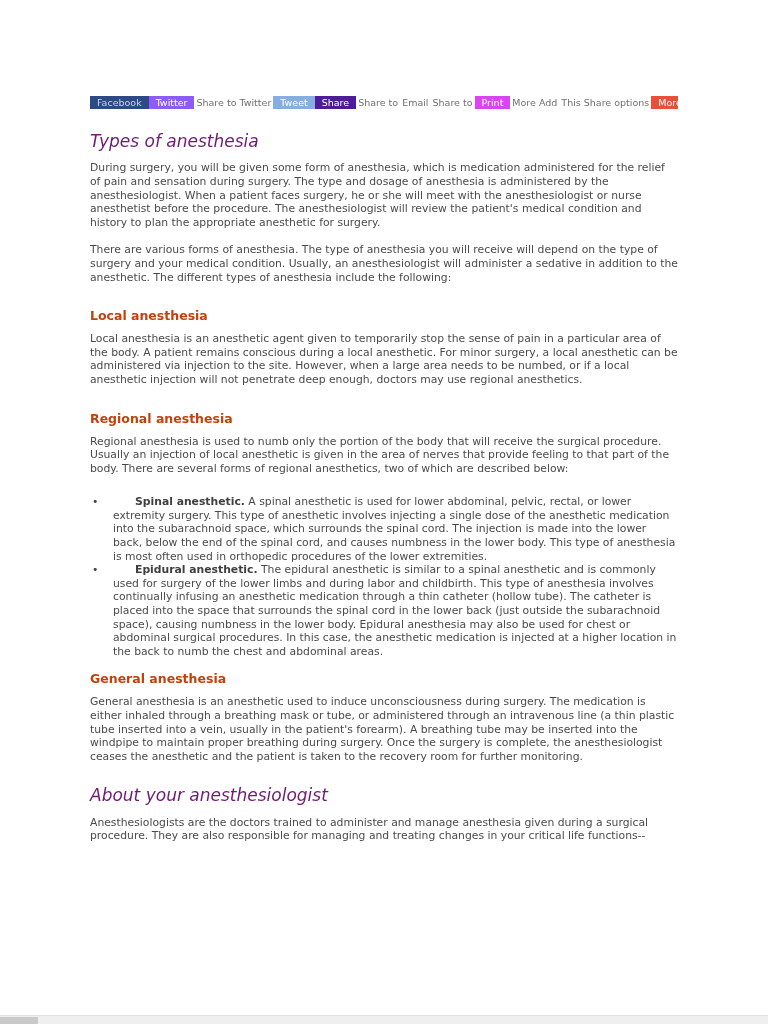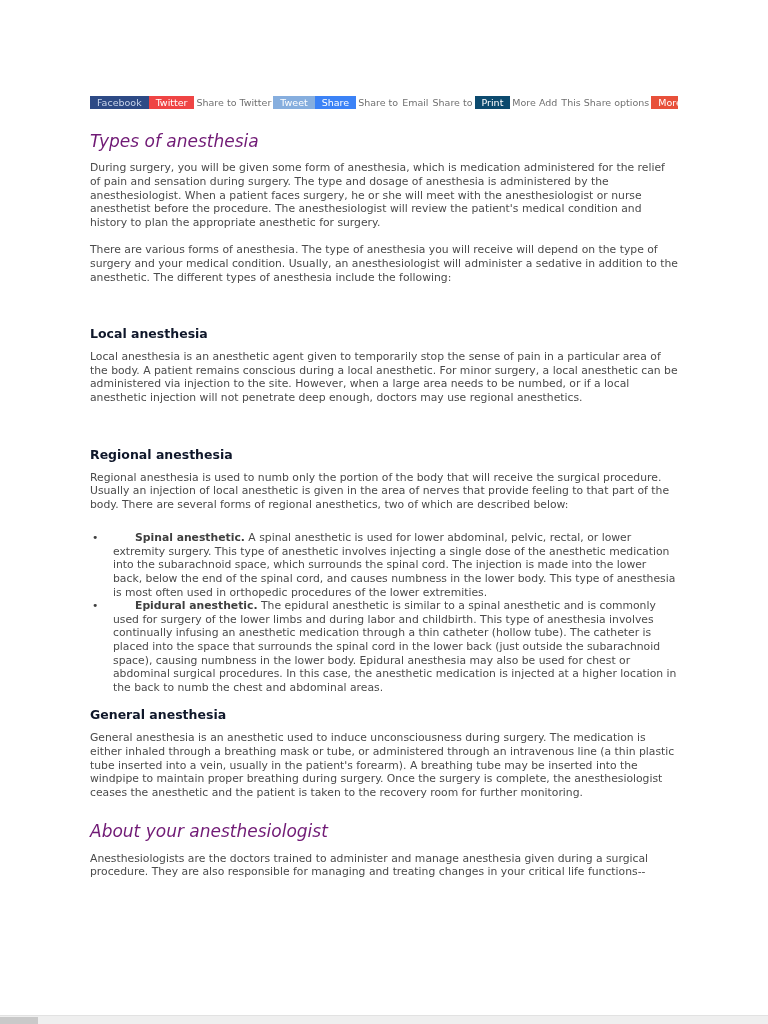--- a/index.html
+++ b/index.html
@@ -45,22 +45,22 @@
     font-size: 17px;
     font-weight: normal;
     color: #701a75;
     margin: 22px 0 10px 0;
     line-height: 1.2;
     font-style: italic;
   }
   h3.sub-heading {
     font-size: 12.5px;
     font-weight: bold;
-    color: #0f172a;
-    margin: 42px 0 9px 0;
+    color: #c2410c;
+    margin: 24px 0 9px 0;
     line-height: 1.2;
   }
   h3.sub-heading.tight { margin-top: 13px; }
   p.body-text {
     font-size: 10.8px;
     line-height: 13.6px;
     margin: 0 0 14px 0;
     color: #4a4a4a;
   }
   .bullet-list { margin: 20px 0 0 0; }
@@ -95,28 +95,28 @@
   }
 </style>
 </head>
 <body>
 
 <div class="doc">
 
 
   <div class="share-bar">
     <span class="share-item chip" style="color: rgb(200, 212, 234); background: rgb(45, 74, 133);">Facebook</span>
-    <span class="share-item chip" style="color: rgb(255, 255, 255); background: #ef4444;">Twitter</span>
+    <span class="share-item chip" style="color: rgb(255, 255, 255); background: #8b5cf6;">Twitter</span>
     <span class="share-item" style="color: rgb(112, 112, 112); text-align: center;">Share to Twitter</span>
     <span class="share-item chip" style="color: rgb(255, 255, 255); background: rgb(134, 174, 222);">Tweet</span>
-    <span class="share-item chip" style="color: rgb(255, 255, 255); background: #3b82f6;">Share</span>
+    <span class="share-item chip" style="color: rgb(255, 255, 255); background: #4c1d95;">Share</span>
     <span class="share-item" style="color: rgb(112, 112, 112);">Share to</span>
     <span class="share-item" style="color: rgb(112, 112, 112);">Email</span>
     <span class="share-item" style="color: rgb(112, 112, 112);">Share to</span>
-    <span class="share-item chip" style="color: rgb(255, 255, 255); background: #0c4a6e;">Print</span>
+    <span class="share-item chip" style="color: rgb(255, 255, 255); background: #d946ef;">Print</span>
     <span class="share-item" style="color: rgb(112, 112, 112);">More Add</span>
     <span class="share-item" style="color: rgb(112, 112, 112); text-align: center;">This Share options</span>
     <span class="share-item chip" style="color: rgb(255, 255, 255); background: rgb(232, 80, 58);">More</span>
   </div>
 
   <h2 class="section-heading">Types of anesthesia</h2>
   <p class="body-text">During surgery, you will be given some form of anesthesia, which is medication administered for the relief of pain and sensation during surgery. The type and dosage of anesthesia is administered by the anesthesiologist. When a patient faces surgery, he or she will meet with the anesthesiologist or nurse anesthetist before the procedure. The anesthesiologist will review the patient's medical condition and history to plan the appropriate anesthetic for surgery.</p>
   <p class="body-text">There are various forms of anesthesia. The type of anesthesia you will receive will depend on the type of surgery and your medical condition. Usually, an anesthesiologist will administer a sedative in addition to the anesthetic. The different types of anesthesia include the following:</p>
 
   <h3 class="sub-heading">Local anesthesia</h3>

